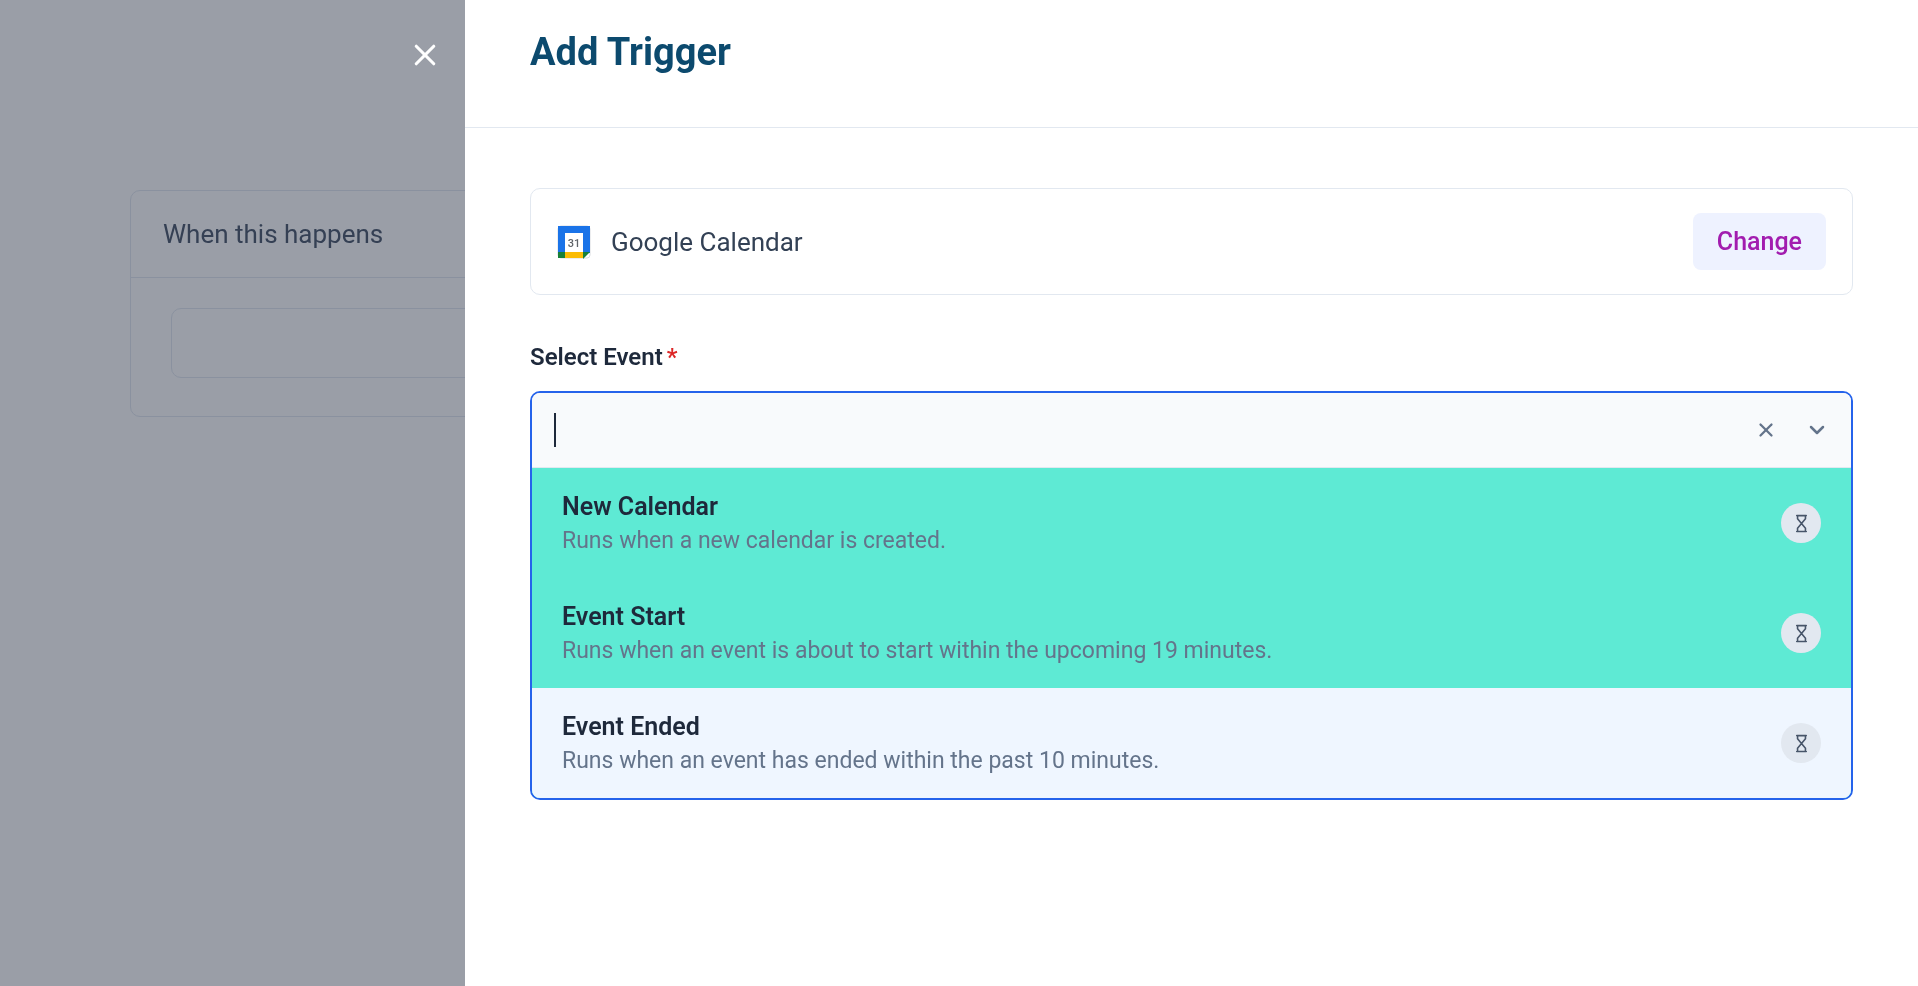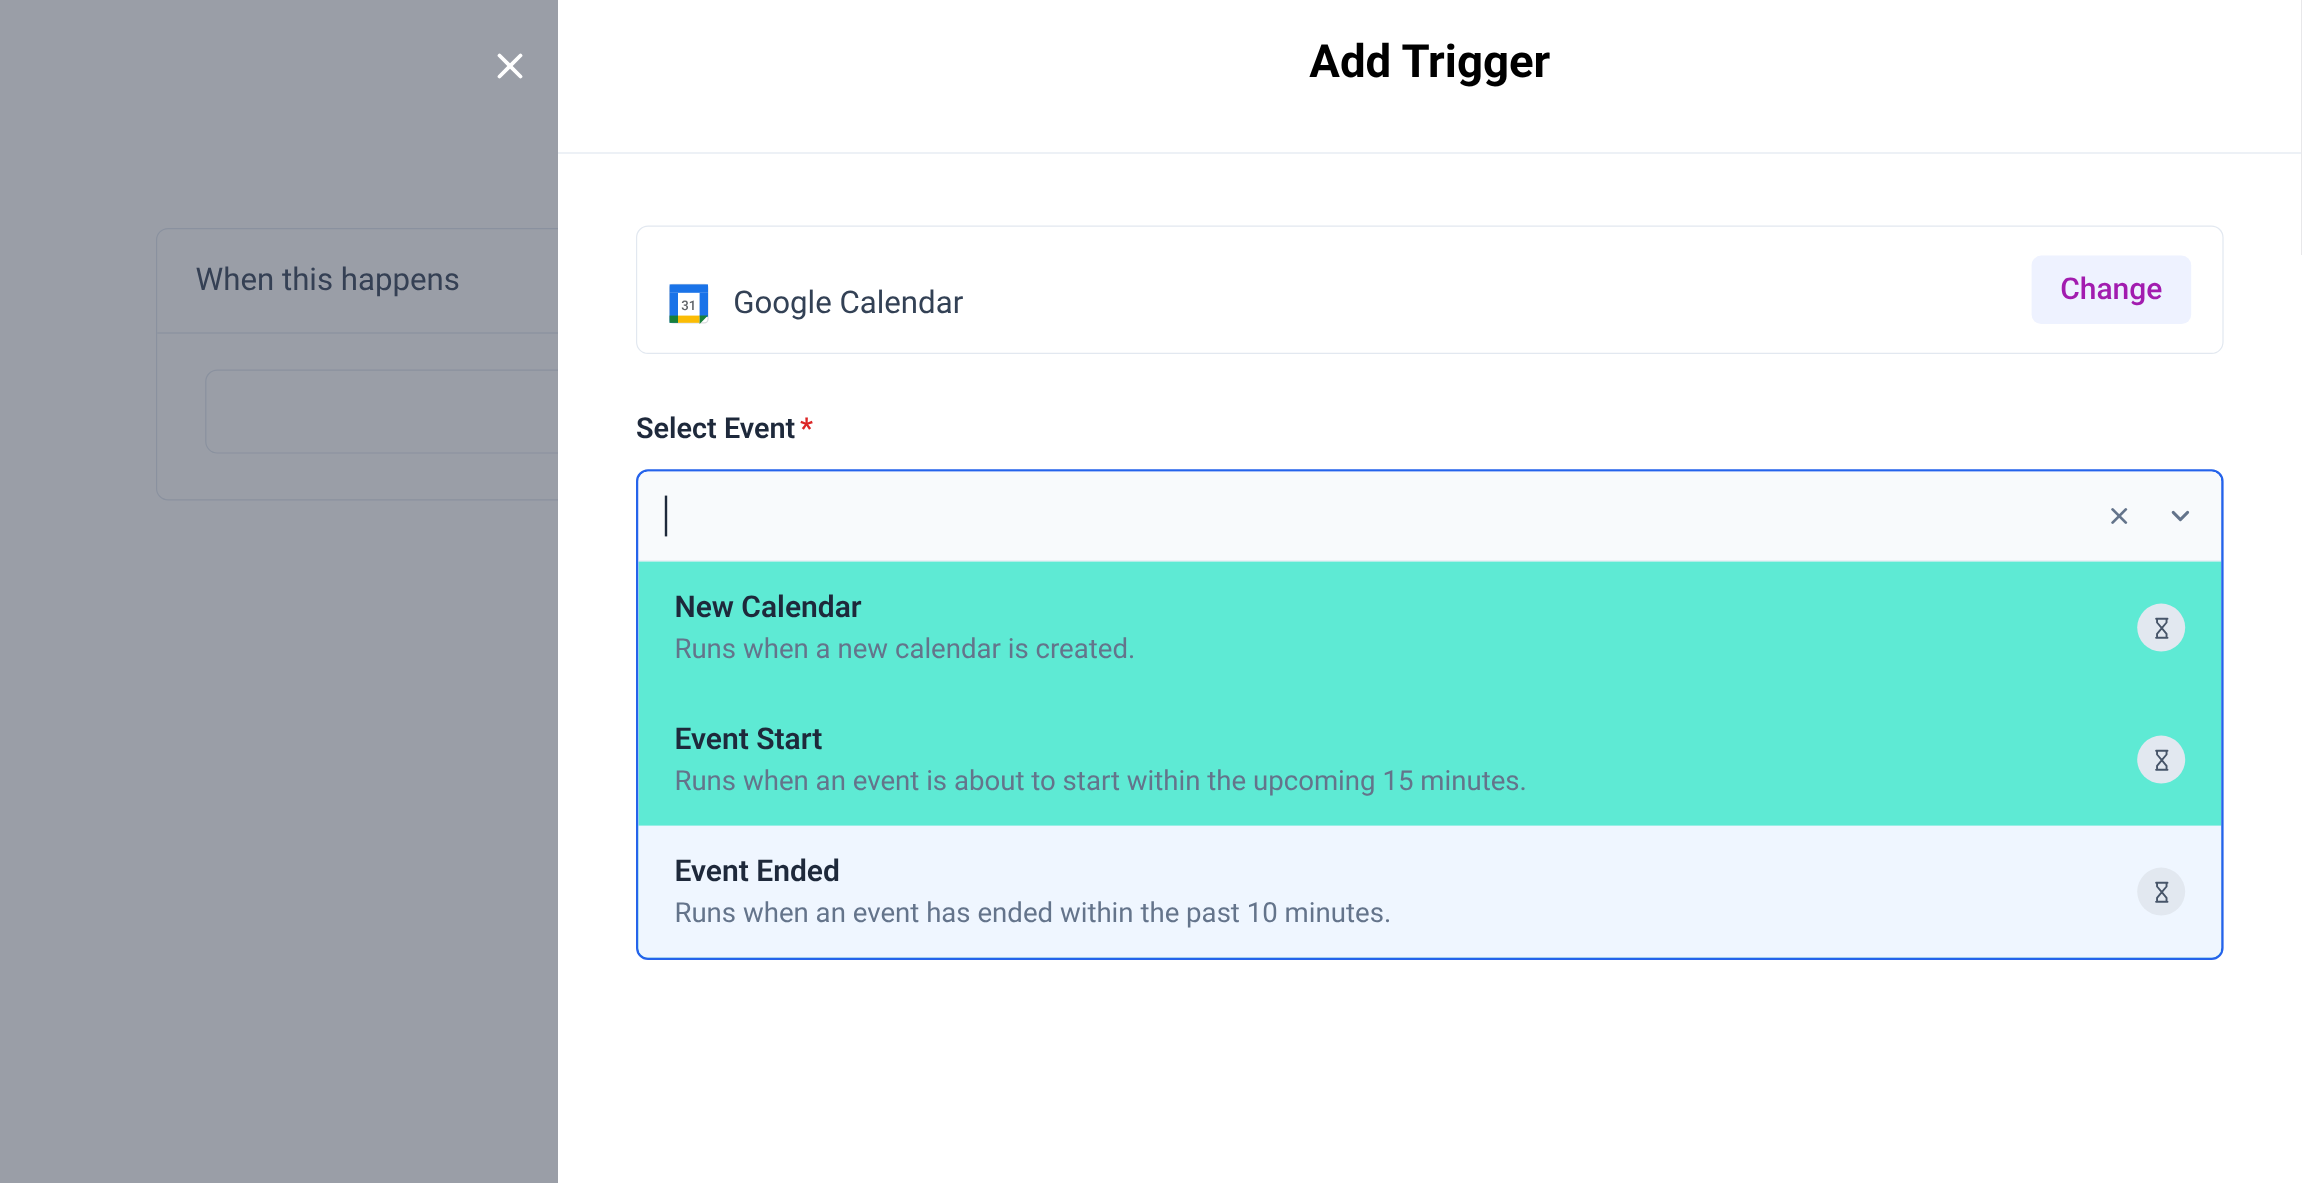--- a/index.html
+++ b/index.html
@@ -78,37 +78,36 @@
       background: #fff;
       z-index: 2;
     }
     .panel-header {
       padding: 30px 65px 35px 65px;
       border-bottom: 1px solid #e2e8f0;
     }
     .panel-title {
       font-size: 38px;
       font-weight: 700;
-      color: #000000;
+      color: #0c4a6e;
       margin-bottom: 18px;
-      text-align: center;
     }
     .panel-subtitle {
       font-size: 25px;
       color: #64748b;
     }
     .panel-body {
       padding: 60px 65px 40px 65px;
     }
     .app-card {
       border: 1px solid #e2e8f0;
       border-radius: 10px;
       padding: 24px 26px;
       display: flex;
-      align-items: flex-end;
+      align-items: center;
       justify-content: space-between;
       margin-bottom: 48px;
     }
     .app-left {
       display: flex;
       align-items: center;
       gap: 20px;
     }
     .app-icon {
       width: 34px;
@@ -304,21 +303,21 @@
           <div class="option-badge">
             <svg width="19" height="19" viewBox="0 0 24 24" fill="none" stroke="currentColor" stroke-width="2" stroke-linecap="round" stroke-linejoin="round">
               <path d="M6 2h12M6 22h12M7 2v4l5 6-5 6v4M17 2v4l-5 6 5 6v4"></path>
             </svg>
           </div>
         </div>
 
         <div class="option-item">
           <div class="option-text">
             <div class="option-title">Event Start</div>
-            <div class="option-desc">Runs when an event is about to start within the upcoming 15 minutes.</div>
+            <div class="option-desc">Runs when an event is about to start within the upcoming 19 minutes.</div>
           </div>
           <div class="option-badge">
             <svg width="19" height="19" viewBox="0 0 24 24" fill="none" stroke="currentColor" stroke-width="2" stroke-linecap="round" stroke-linejoin="round">
               <path d="M6 2h12M6 22h12M7 2v4l5 6-5 6v4M17 2v4l-5 6 5 6v4"></path>
             </svg>
           </div>
         </div>
 
         <div class="option-item highlighted">
           <div class="option-text">

